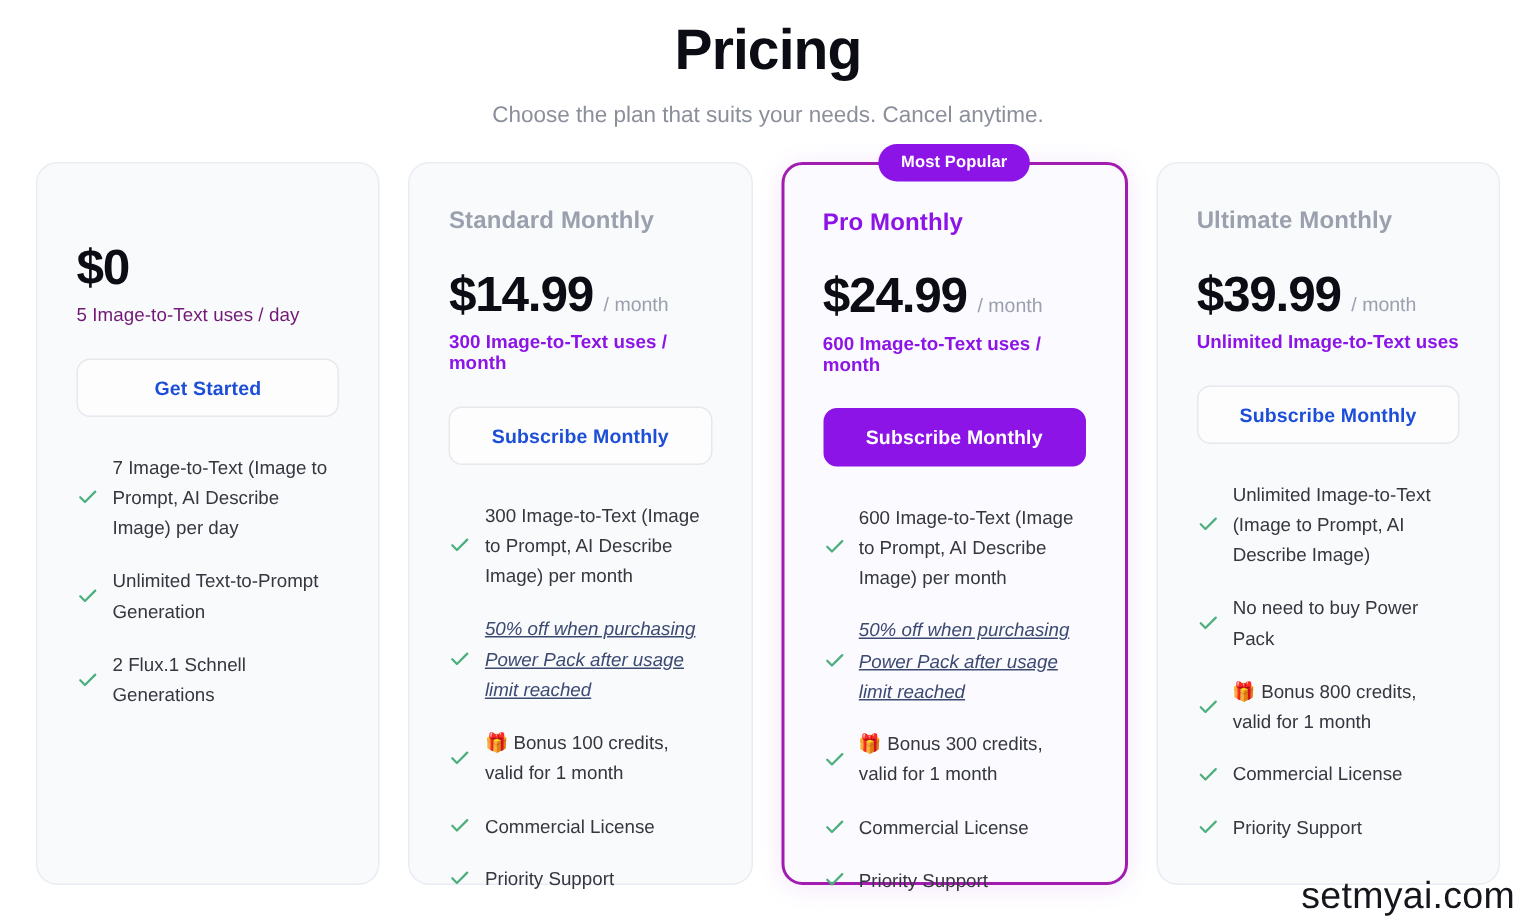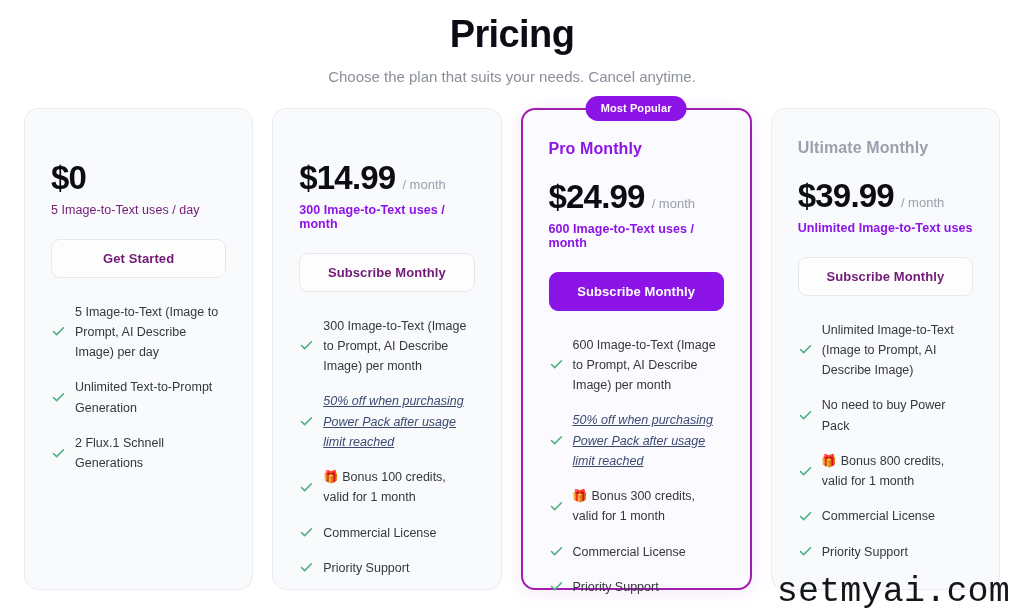--- a/index.html
+++ b/index.html
@@ -119,21 +119,21 @@
     width: 100%;
     margin-top: 22px;
     padding: 11px 6px;
     border-radius: 9px;
     font-size: 13px;
     font-weight: bold;
     text-align: center;
     cursor: pointer;
     border: 1px solid #e6e8ee;
     background: #fdfdfe;
-    color: #701a75;
+    color: #1d4ed8;
     font-family: "Liberation Sans", sans-serif;
     letter-spacing: 0.1px;
   }
   .cta.solid {
     background: #8c14e6;
     border: 1px solid #8c14e6;
     color: #ffffff;
   }
 
   
@@ -163,22 +163,22 @@
     font-style: italic;
     text-decoration: underline;
     cursor: pointer;
   }
 
   
   .watermark {
     position: absolute;
     right: 14px;
     bottom: 2px;
-    font-family: Liberation Mono, monospace;
-    font-size: 35px;
+    font-family: Liberation Sans, sans-serif;
+    font-size: 25px;
     color: #15161c;
     letter-spacing: 0.2px;
   }
 </style>
 </head>
 <body>
 
 <div class="page-header">
   <h1 class="page-title">Pricing</h1>
   <p class="page-subtitle">Choose the plan that suits your needs. Cancel anytime.</p>
@@ -191,41 +191,42 @@
       </div>
       <div class="plan-quota muted">5 Image-to-Text uses / day</div>
       <button class="cta">Get Started</button>
       <ul class="features">
         <li class="feature">
           <span>
             <svg class="check" viewBox="0 0 24 24" fill="none" stroke="#4caf7d" stroke-width="2.4" stroke-linecap="round" stroke-linejoin="round">
               <polyline points="20 6 9 17 4 12"></polyline>
             </svg>
           </span>
-          <span class="feature-text">5 Image-to-Text (Image to Prompt, AI Describe Image) per day</span>
+          <span class="feature-text">7 Image-to-Text (Image to Prompt, AI Describe Image) per day</span>
         </li>
         <li class="feature">
           <span>
             <svg class="check" viewBox="0 0 24 24" fill="none" stroke="#4caf7d" stroke-width="2.4" stroke-linecap="round" stroke-linejoin="round">
               <polyline points="20 6 9 17 4 12"></polyline>
             </svg>
           </span>
           <span class="feature-text">Unlimited Text-to-Prompt Generation</span>
         </li>
         <li class="feature">
           <span>
             <svg class="check" viewBox="0 0 24 24" fill="none" stroke="#4caf7d" stroke-width="2.4" stroke-linecap="round" stroke-linejoin="round">
               <polyline points="20 6 9 17 4 12"></polyline>
             </svg>
           </span>
           <span class="feature-text">2 Flux.1 Schnell Generations</span>
         </li>
       </ul>
     </div>
     <div class="plan-card">
+      <div class="plan-name">Standard Monthly</div>
       <div class="price-line">
         <span class="price">$14.99</span>
         <span class="price-period">/ month</span>
       </div>
       <div class="plan-quota">300 Image-to-Text uses / month</div>
       <button class="cta">Subscribe Monthly</button>
       <ul class="features">
         <li class="feature">
           <span>
             <svg class="check" viewBox="0 0 24 24" fill="none" stroke="#4caf7d" stroke-width="2.4" stroke-linecap="round" stroke-linejoin="round">

